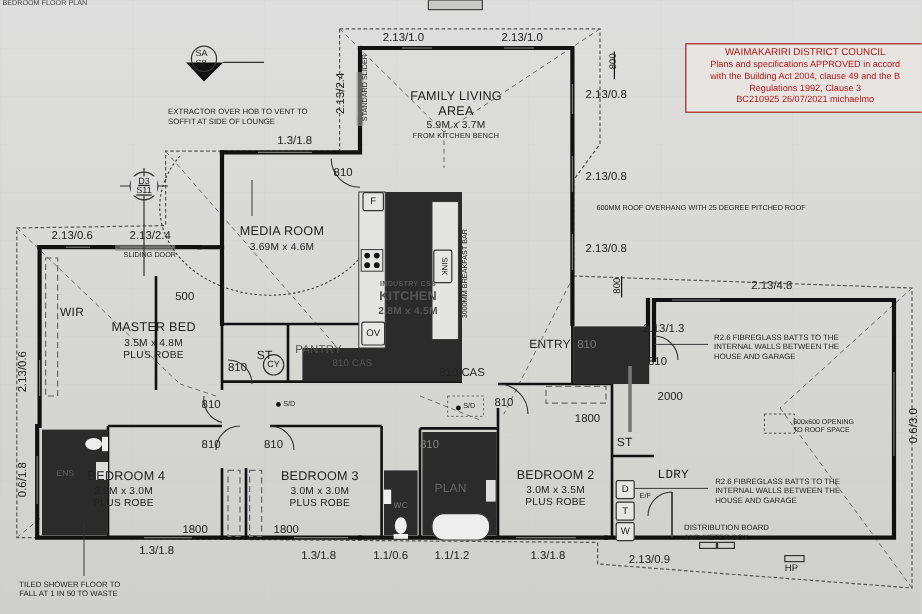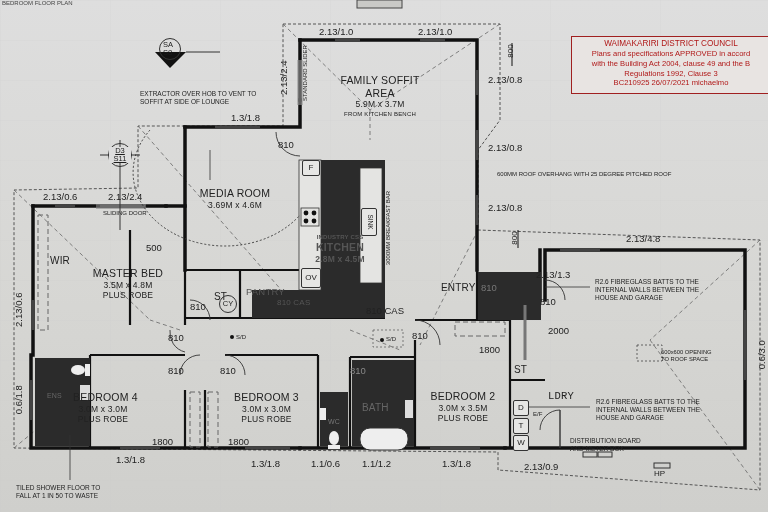--- a/index.html
+++ b/index.html
@@ -246,21 +246,21 @@
   <div class="lbl small" style="left:16px;top:484px;">
     <div>TILED SHOWER FLOOR TO</div>
     <div>FALL AT 1 IN 50 TO WASTE</div>
   </div>
   <div class="lbl tiny" style="left:236px;top:334px;">S/D</div>
   <div class="lbl tiny" style="left:386px;top:336px;">S/D</div>
   <div class="lbl dim" style="left:654px;top:470px;font-size:8px;">HP</div>
   <div class="lbl tiny" style="left:533px;top:411px;">E/F</div>
 
   <div class="lbl room" style="left:335px;top:75px;width:90px;">
-    <span class="n">FAMILY SOFFIT</span>
+    <span class="n">FAMILY LIVING</span>
     <span class="n" style="margin-top:2px;">AREA</span>
     <span class="d">5.9M x 3.7M</span>
     <span class="d" style="font-size:6px;">FROM KITCHEN BENCH</span>
   </div>
   <div class="lbl room" style="left:195px;top:188px;width:80px;">
     <span class="n">MEDIA ROOM</span>
     <span class="d">3.69M x 4.6M</span>
   </div>
   <div class="lbl room dark" style="left:300px;top:232px;width:80px;font-weight:bold;">
     <span class="d" style="font-size:6px;margin-bottom:2px;">INDUSTRY CSS</span>
@@ -282,21 +282,21 @@
   <div class="lbl room" style="left:234px;top:392px;width:65px;">
     <span class="n">BEDROOM 3</span>
     <span class="d">3.0M x 3.0M</span>
     <span class="d">PLUS ROBE</span>
   </div>
   <div class="lbl room" style="left:428px;top:391px;width:70px;">
     <span class="n">BEDROOM 2</span>
     <span class="d">3.0M x 3.5M</span>
     <span class="d">PLUS ROBE</span>
   </div>
-  <div class="lbl room" style="left:362px;top:403px;color:#666;">BATH</div>
+  <div class="lbl room" style="left:362px;top:403px;color:#666;">PLAN</div>
   <div class="lbl room" style="left:328px;top:418px;color:#777;font-size:7px;">WC</div>
   <div class="lbl room" style="left:47px;top:392px;color:#666;font-size:7px;">ENS</div>
   <div class="lbl room" style="left:548px;top:391px;font-size:10.5px;font-family:Liberation Mono, monospace;">LDRY</div>
   <div class="lbl room" style="left:246px;top:287px;color:#555;font-size:9.5px;">PANTRY</div>
   <div class="lbl room" style="left:277px;top:299px;color:#555;font-size:8px;">810 CAS</div>
   <div class="lbl room" style="left:214px;top:292px;">ST</div>
   <div class="lbl room" style="left:514px;top:365px;">ST</div>
   <div class="sym" style="left:219px;top:271px;width:16px;height:16px;line-height:16px;margin-top:24px;">CY</div>
 
   <div class="appl" style="left:302px;top:160px;width:16px;height:14px;">F</div>

